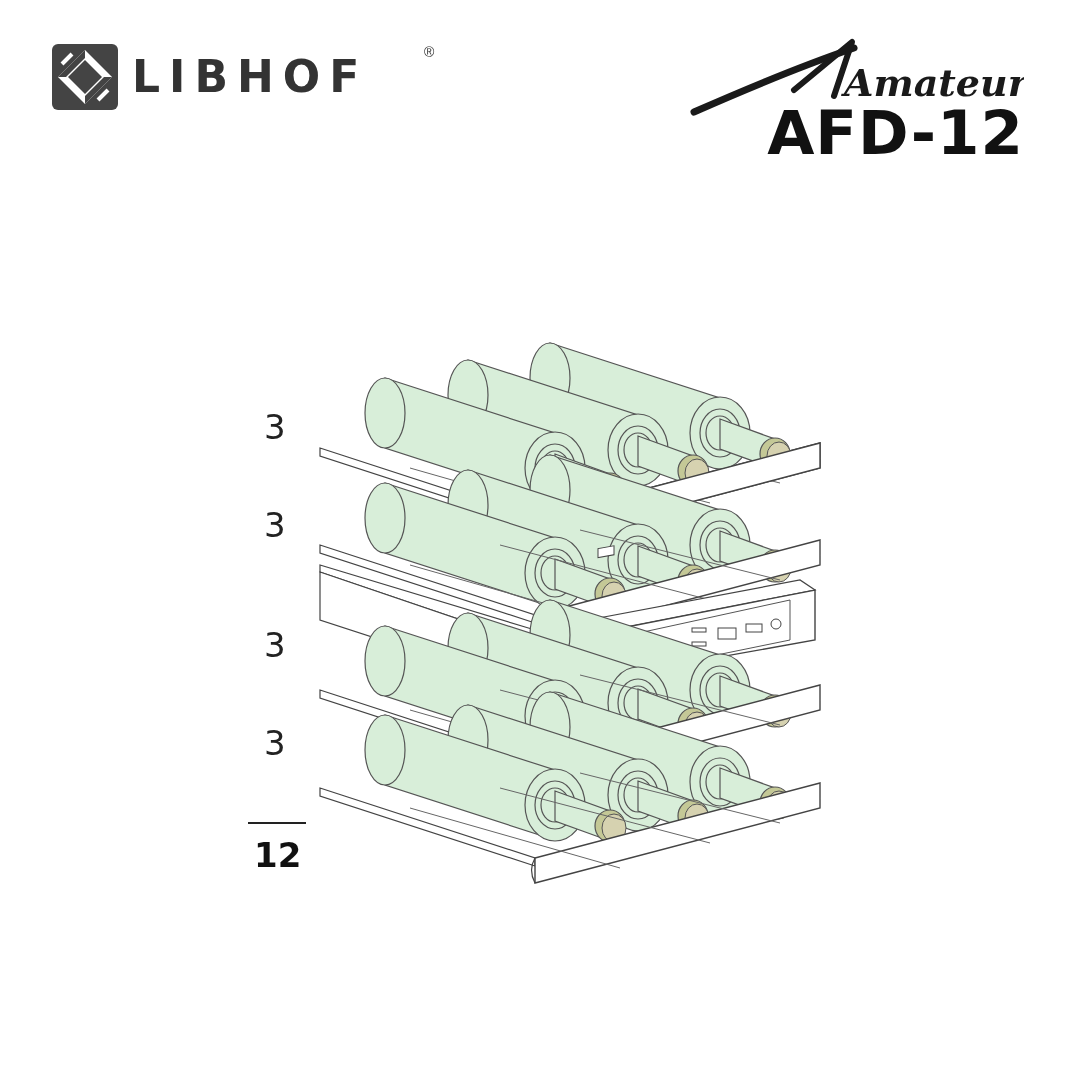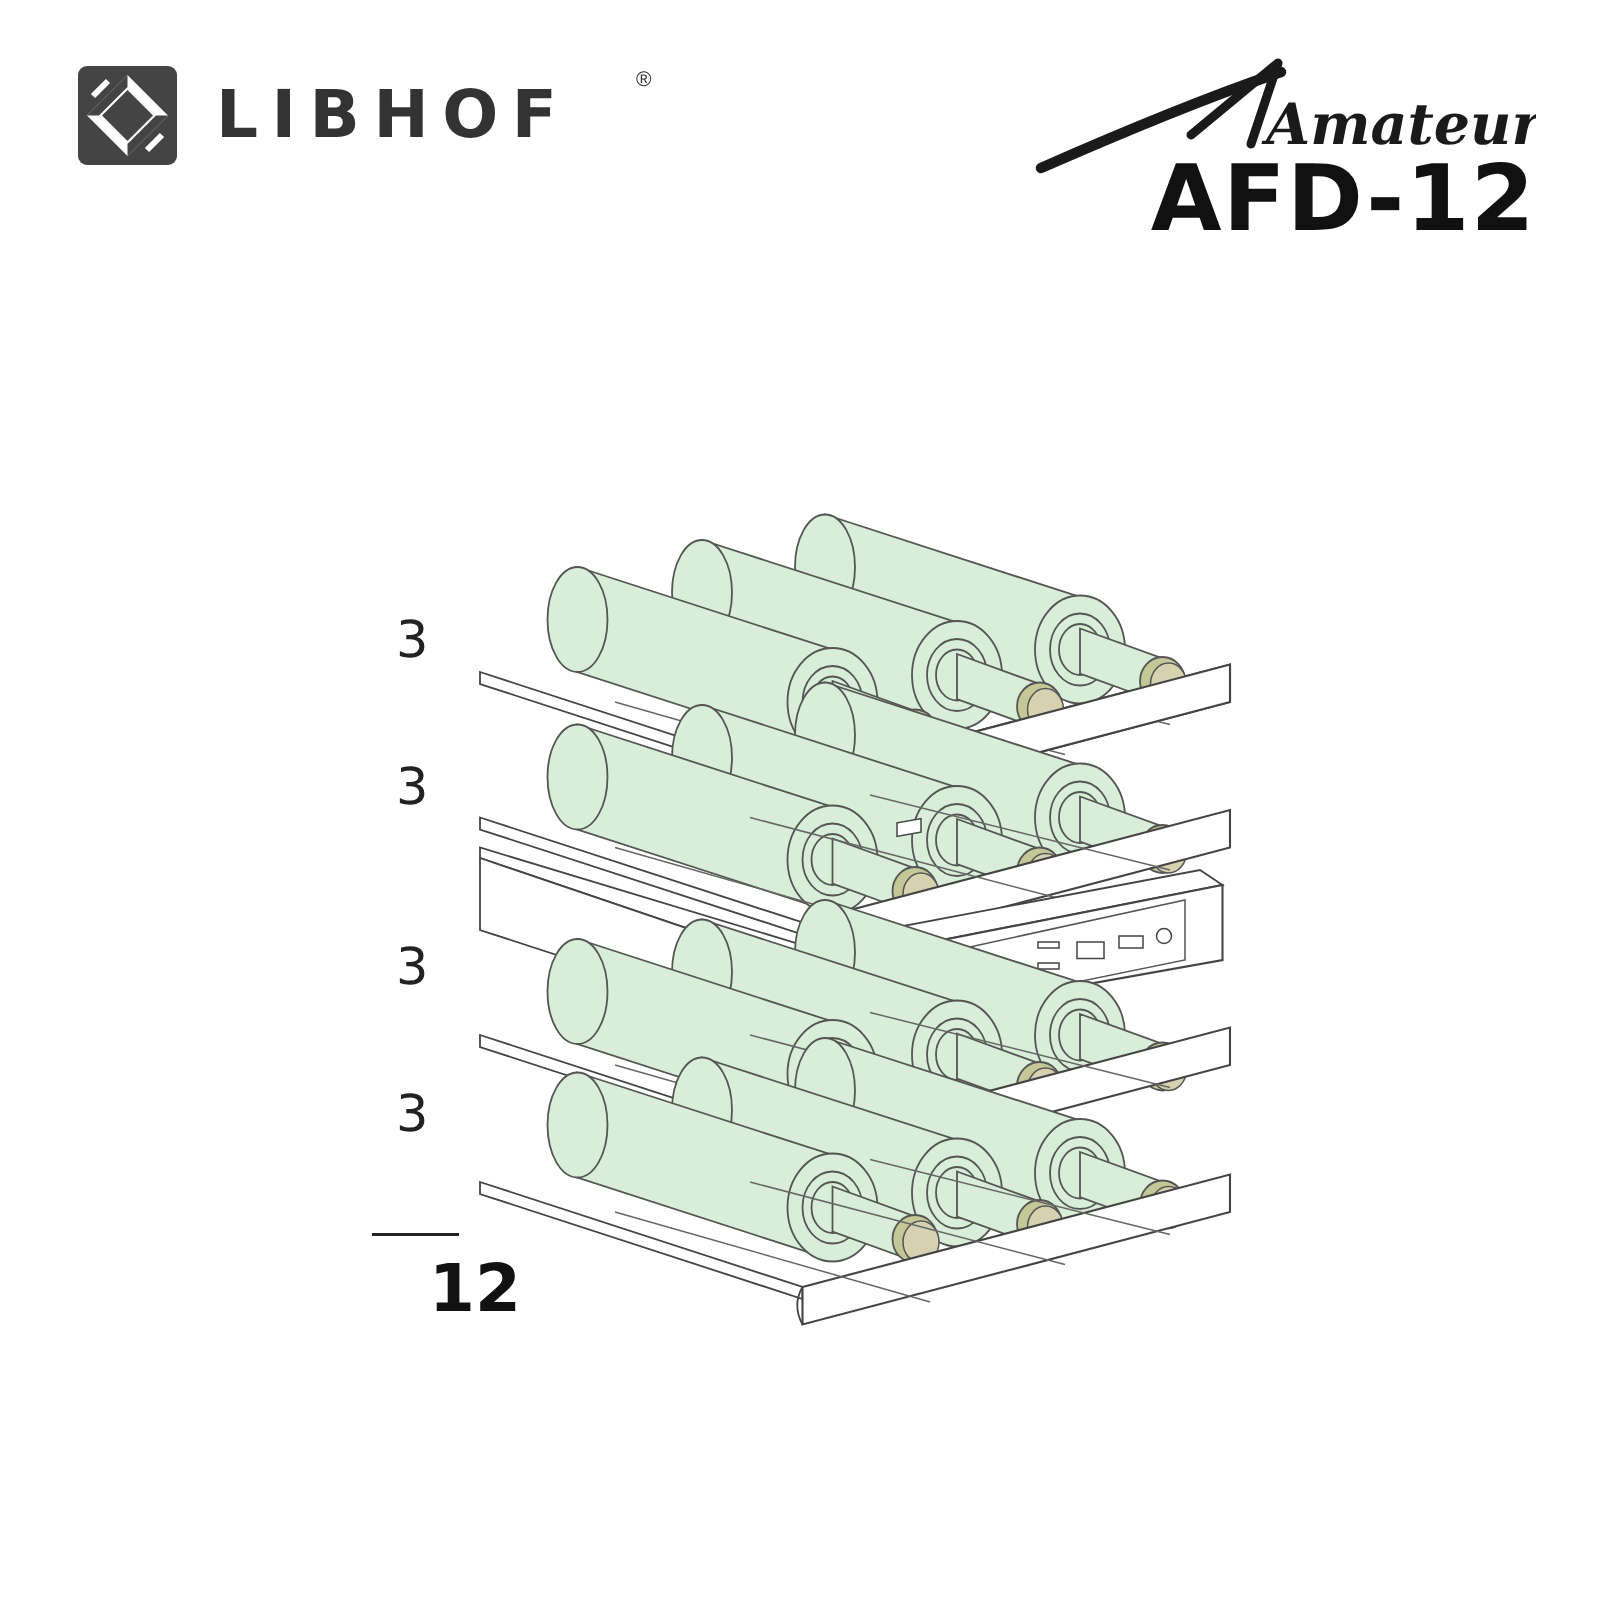--- a/index.html
+++ b/index.html
@@ -1,27 +1,27 @@
 <!DOCTYPE html>
 <html><head>
 <meta charset="utf-8">
 <style>
   html,body{margin:0;padding:0;background:#ffffff;}
   body{width:1080px;height:1080px;position:relative;overflow:hidden;font-family:"Liberation Sans",sans-serif;}
   .brand{position:absolute;left:52px;top:44px;display:flex;align-items:center;}
   .brand-logo{width:66px;height:66px;}
-  .brand-name{font-family:"DejaVu Sans",sans-serif;font-weight:bold;font-size:44px;letter-spacing:9px;color:#333333;margin-left:26px;line-height:1;}
+  .brand-name{font-family:"DejaVu Sans",sans-serif;font-weight:bold;font-size:44px;letter-spacing:9px;color:#333333;margin-left:14px;line-height:1;}
   .brand-reg{position:absolute;left:372px;top:0px;font-size:14px;color:#333;}
   .model{position:absolute;right:56px;top:30px;width:340px;height:130px;}
   .model-script{position:absolute;right:0;top:0;}
   .model-code{position:absolute;right:0;top:72px;font-family:"DejaVu Sans",sans-serif;font-weight:bold;font-size:61px;color:#111;letter-spacing:1px;line-height:1;}
   .counts{position:absolute;left:240px;top:0;width:80px;height:1080px;}
   .count{position:absolute;left:24px;font-family:"DejaVu Sans",sans-serif;font-size:34px;color:#222;line-height:1;}
   .total-line{position:absolute;left:8px;top:822px;width:58px;height:2px;background:#222;}
-  .total{position:absolute;left:14px;top:838px;font-family:"DejaVu Sans",sans-serif;font-weight:bold;font-size:44px;color:#111;line-height:1;margin-left:32px;}
+  .total{position:absolute;left:14px;top:838px;font-family:"DejaVu Sans",sans-serif;font-weight:bold;font-size:34px;color:#111;line-height:1;}
   .rack{position:absolute;left:0;top:0;width:1080px;height:1080px;}
 </style>
 </head>
 <body>
 
 <div class="brand">
   <svg class="brand-logo" viewBox="0 0 66 66">
     <rect x="0" y="0" width="66" height="66" rx="6" fill="#444"></rect>
     <polygon points="33,6 60,33 33,60 6,33" fill="#fff"></polygon>
     <polygon points="33,16 50,33 33,50 16,33" fill="#444"></polygon>

